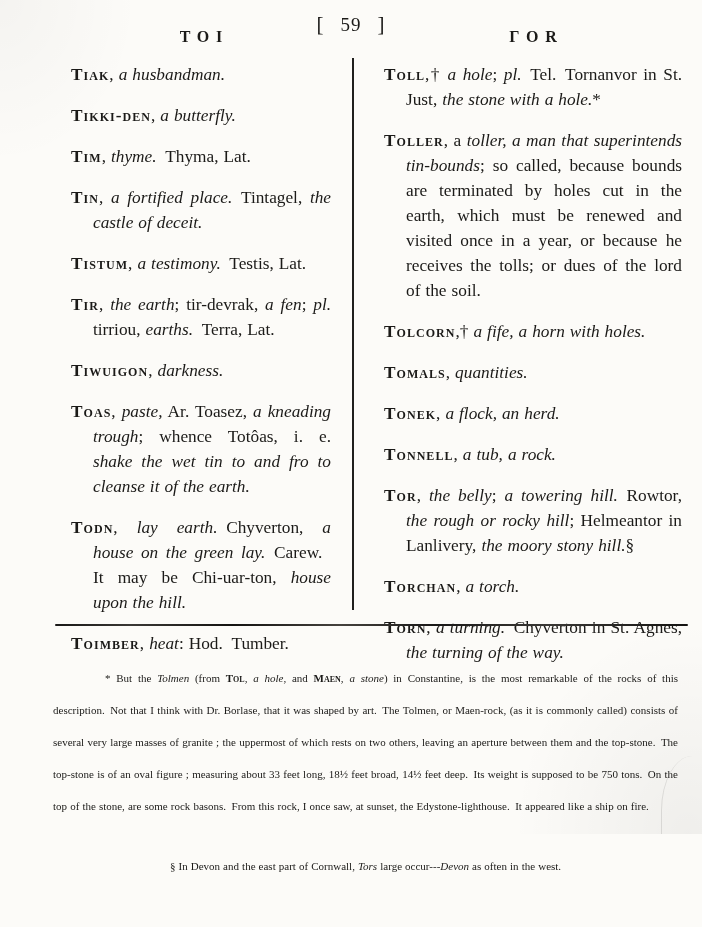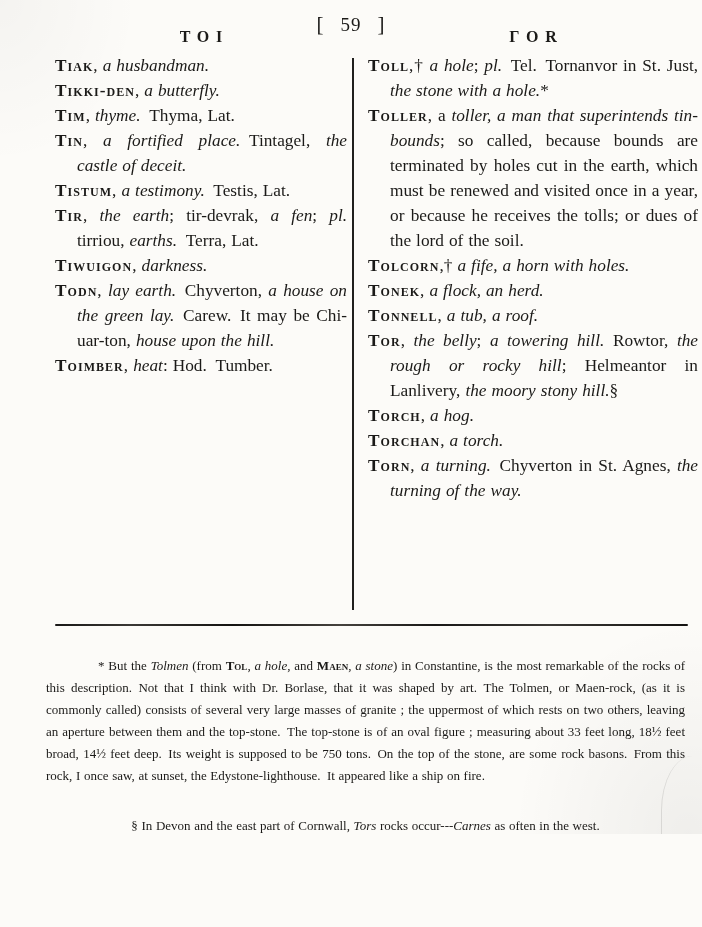--- a/index.html
+++ b/index.html
@@ -30,21 +30,21 @@
   .col-header {
     text-align: center;
     font-weight: bold;
     font-size: 16px;
     letter-spacing: 0.42em;
     padding-left: 0.42em; 
     margin-bottom: 7px;
   }
   .entries { text-align: justify; }
   .entry {
-    margin: 0;
+    margin: 16px;
     font-size: 17.3px;
     line-height: 25px;
     padding-left: 22px;
     text-indent: -22px;
     word-spacing: 0.04em;
   }
   .s-hw { font-variant: small-caps; font-weight: bold; letter-spacing: 0.06em; }
   .s-sc { font-variant: small-caps; font-weight: bold; }
   .s-i  { font-style: italic; }
   .s-r  { }
@@ -55,23 +55,23 @@
     background: #201f1d;
   }
   .hrule {
     position: absolute;
     left: 55px; right: 14px; top: 624px;
     height: 2.4px; border-radius: 2px;
     background: linear-gradient(90deg,#191817 0%,#3a3835 12%,#141311 28%,#45423e 45%,#191817 60%,#3a3835 78%,#141311 100%);
   }
   .footnotes { position: absolute; left: 37px; right: 8px; top: 646px; }
   .footnote {
-    margin: 9px;
-    font-size: 13px;
-    line-height: 22px;
+    margin: 16px;
+    font-size: 11px;
+    line-height: 32px;
     text-align: justify;
     word-spacing: 0.03em;
   }
   .fn1 { text-indent: 52px; }
   .fn2 { margin-top: 28px; text-align: justify; text-align-last: center; }
   .page-edge {
     position: absolute; right: 6px; bottom: 0;
     width: 34px; height: 78px;
     border-left: 1px solid rgba(0,0,0,0.10);
     border-top-left-radius: 90% 70%;
@@ -89,44 +89,45 @@
   <div class="col col-left">
     <div class="col-header">TOI</div>
     <div class="entries">
         <p class="entry"><span class="s-hw">Tiak</span><span class="s-r">, </span><span class="s-i">a husbandman.</span></p>
         <p class="entry"><span class="s-hw">Tikki-den</span><span class="s-r">, </span><span class="s-i">a butterfly.</span></p>
         <p class="entry"><span class="s-hw">Tim</span><span class="s-r">, </span><span class="s-i">thyme.</span><span class="s-r"> Thyma, Lat.</span></p>
         <p class="entry"><span class="s-hw">Tin</span><span class="s-r">, </span><span class="s-i">a fortified place.</span><span class="s-r"> Tintagel, </span><span class="s-i">the castle of deceit.</span></p>
         <p class="entry"><span class="s-hw">Tistum</span><span class="s-r">, </span><span class="s-i">a testimony.</span><span class="s-r"> Testis, Lat.</span></p>
         <p class="entry"><span class="s-hw">Tir</span><span class="s-r">, </span><span class="s-i">the earth</span><span class="s-r">; tir-devrak, </span><span class="s-i">a fen</span><span class="s-r">; </span><span class="s-i">pl.</span><span class="s-r"> tirriou, </span><span class="s-i">earths.</span><span class="s-r"> Terra, Lat.</span></p>
         <p class="entry"><span class="s-hw">Tiwuigon</span><span class="s-r">, </span><span class="s-i">darkness.</span></p>
+        <p class="entry"><span class="s-hw">Toas</span><span class="s-r">, </span><span class="s-i">paste,</span><span class="s-r"> Ar. Toasez, </span><span class="s-i">a kneading trough</span><span class="s-r">; whence Totôas, i. e. </span><span class="s-i">shake the wet tin to and fro to cleanse it of the earth.</span></p>
         <p class="entry"><span class="s-hw">Todn</span><span class="s-r">, </span><span class="s-i">lay earth.</span><span class="s-r"> Chyverton, </span><span class="s-i">a house on the green lay.</span><span class="s-r"> Carew. It may be Chi-uar-ton, </span><span class="s-i">house upon the hill.</span></p>
         <p class="entry"><span class="s-hw">Toimber</span><span class="s-r">, </span><span class="s-i">heat</span><span class="s-r">: Hod. Tumber.</span></p>
       </div>
   </div>
 
   <div class="divider"></div>
 
   <div class="col col-right">
     <div class="col-header">ΓOR</div>
     <div class="entries">
         <p class="entry"><span class="s-hw">Toll</span><span class="s-r">,† </span><span class="s-i">a hole</span><span class="s-r">; </span><span class="s-i">pl.</span><span class="s-r"> Tel. Tornanvor in St. Just, </span><span class="s-i">the stone with a hole.</span><span class="s-r">*</span></p>
         <p class="entry"><span class="s-hw">Toller</span><span class="s-r">, a </span><span class="s-i">toller, a man that superintends tin-bounds</span><span class="s-r">; so called, because bounds are terminated by holes cut in the earth, which must be renewed and visited once in a year, or because he receives the tolls; or dues of the lord of the soil.</span></p>
         <p class="entry"><span class="s-hw">Tolcorn</span><span class="s-r">,† </span><span class="s-i">a fife, a horn with holes.</span></p>
+        <p class="entry"><span class="s-hw">Tomals</span><span class="s-r">, </span><span class="s-i">quantities.</span></p>
         <p class="entry"><span class="s-hw">Tonek</span><span class="s-r">, </span><span class="s-i">a flock, an herd.</span></p>
-        <p class="entry"><span class="s-hw">Tonnell</span><span class="s-r">, </span><span class="s-i">a tub, a roof.</span></p>
+        <p class="entry"><span class="s-hw">Tonnell</span><span class="s-r">, </span><span class="s-i">a tub, a rock.</span></p>
         <p class="entry"><span class="s-hw">Tor</span><span class="s-r">, </span><span class="s-i">the belly</span><span class="s-r">; </span><span class="s-i">a towering hill.</span><span class="s-r"> Rowtor, </span><span class="s-i">the rough or rocky hill</span><span class="s-r">; Helmeantor in Lanlivery, </span><span class="s-i">the moory stony hill.</span><span class="s-r">§</span></p>
-        <p class="entry"><span class="s-hw">Torch</span><span class="s-r">, </span><span class="s-i">a hog.</span></p>
         <p class="entry"><span class="s-hw">Torchan</span><span class="s-r">, </span><span class="s-i">a torch.</span></p>
         <p class="entry"><span class="s-hw">Torn</span><span class="s-r">, </span><span class="s-i">a turning.</span><span class="s-r"> Chyverton in St. Agnes, </span><span class="s-i">the turning of the way.</span></p>
       </div>
   </div>
 
   <div class="hrule"></div>
 
   <div class="footnotes">
     <p class="footnote fn1"><span class="s-r">* But the </span><span class="s-i">Tolmen</span><span class="s-r"> (from </span><span class="s-sc">Tol</span><span class="s-r">, </span><span class="s-i">a hole</span><span class="s-r">, and </span><span class="s-sc">Maen</span><span class="s-r">, </span><span class="s-i">a stone</span><span class="s-r">) in Constantine, is the most remarkable of the rocks of this description. Not that I think with Dr. Borlase, that it was shaped by art. The Tolmen, or Maen-rock, (as it is commonly called) consists of several very large masses of granite ; the uppermost of which rests on two others, leaving an aperture between them and the top-stone. The top-stone is of an oval figure ; measuring about 33 feet long, 18½ feet broad, 14½ feet deep. Its weight is supposed to be 750 tons. On the top of the stone, are some rock basons. From this rock, I once saw, at sunset, the Edystone-lighthouse. It appeared like a ship on fire.</span></p>
-    <p class="footnote fn2"><span class="s-r">§ In Devon and the east part of Cornwall, </span><span class="s-i">Tors</span><span class="s-r"> rocks occur---</span><span class="s-i">Carnes</span><span class="s-r"> as often in the west.</span></p>
+    <p class="footnote fn2"><span class="s-r">§ In Devon and the east part of Cornwall, </span><span class="s-i">Tors</span><span class="s-r"> large occur---</span><span class="s-i">Devon</span><span class="s-r"> as often in the west.</span></p>
   </div>
 
   <div class="page-edge"></div>
 
 </div>
 
 </body></html>

